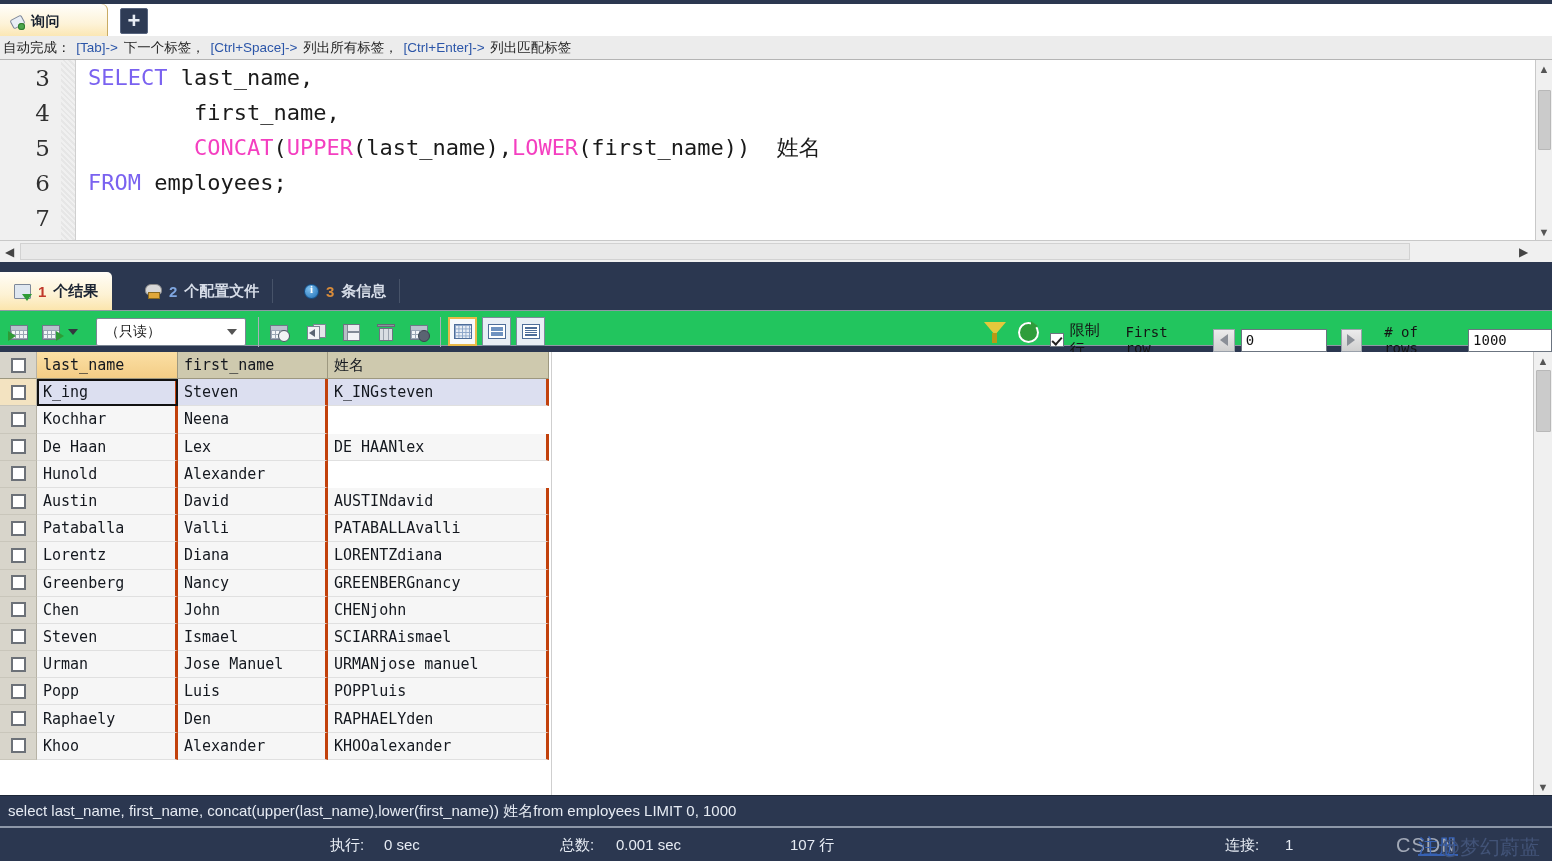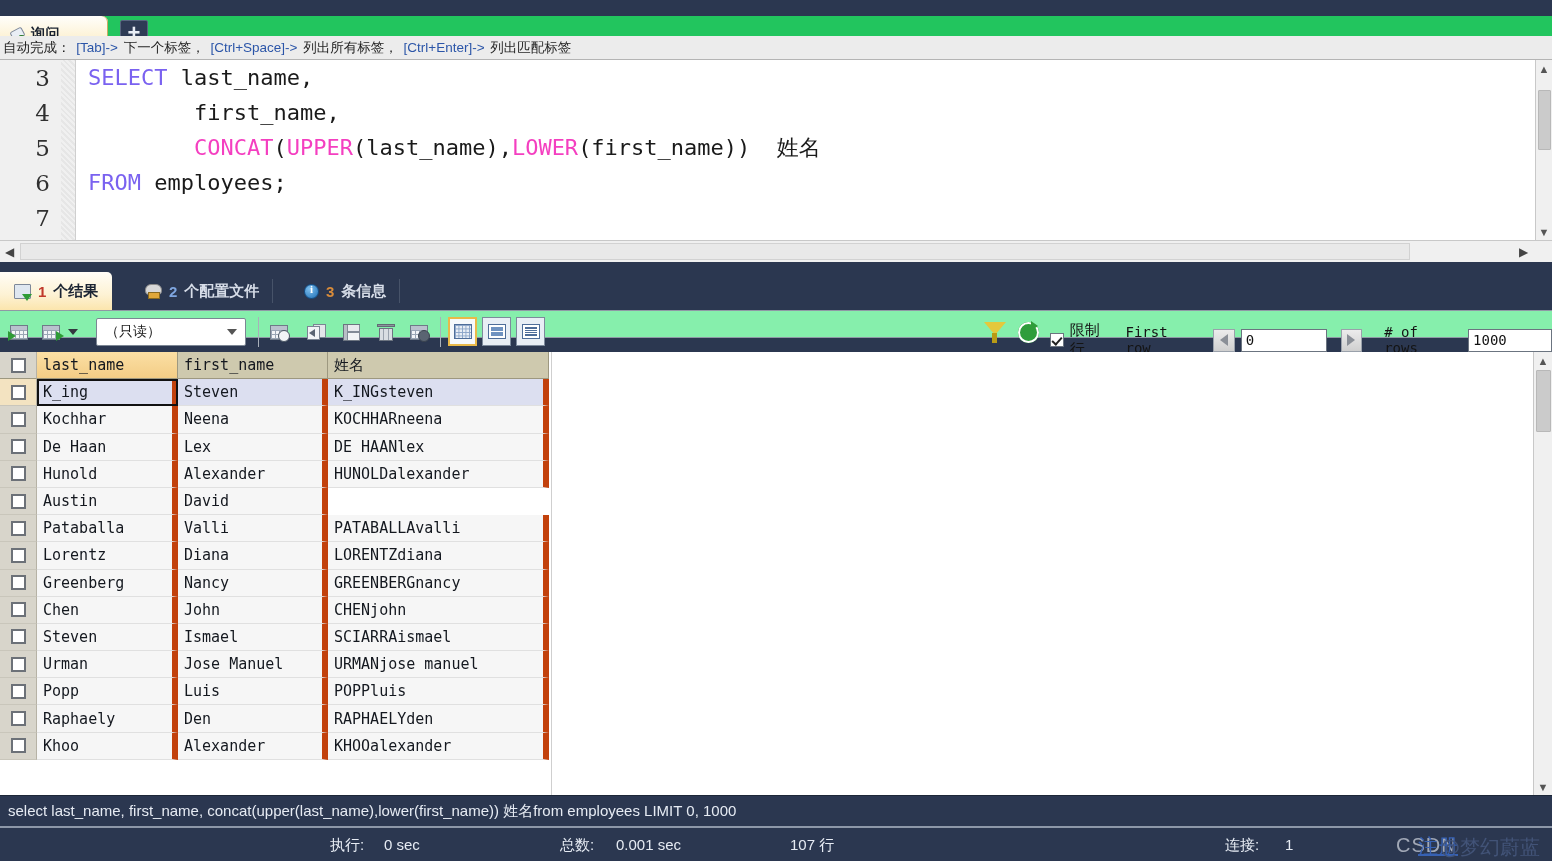--- a/index.html
+++ b/index.html
@@ -7,22 +7,22 @@
   body {
     font-family: "Liberation Sans", sans-serif;
     background:#2b3750;
     font-size:13px;
     -webkit-font-smoothing:antialiased;
   }
   .app { position:relative; width:1552px; height:861px; background:#2b3750; }
 
   
   .tabstrip{
-    position:absolute; left:0; top:16px; width:1552px; height:36px;
-    background:#22c55e;
+    position:absolute; left:0; top:4px; width:1552px; height:36px;
+    background:#ffffff;
   }
   .qtab{
     position:absolute; left:0; top:0; width:108px; height:36px;
     background:linear-gradient(to bottom,#fffefb 0%,#fdf3d8 55%,#fbe3a8 100%);
     border-top-right-radius:6px;
     display:flex; align-items:center; gap:6px; padding-left:10px;
     box-shadow:inset -1px 0 0 #c9ab63;
   }
   .qtab .lbl{ font-weight:bold; font-size:14px; color:#17202e; letter-spacing:.5px;}
   .ic-query{
@@ -161,22 +161,22 @@
     background:radial-gradient(circle at 35% 30%,#7fc0ee,#1f6fb5);
     border:1px solid #14518a; position:relative;
   }
   .ic-info:after{
     content:"i";position:absolute;left:0;right:0;top:-2px;text-align:center;
     color:#fff;font-size:11px;font-weight:bold;font-family:"Liberation Serif",serif;
   }
 
   
   .gridbar{
-    position:absolute; left:0; top:310px; width:1552px; height:28px;
-    background:#86efac; border-top:1px solid #8f98a5; border-bottom:1px solid #8f98a5;
+    position:absolute; left:0; top:310px; width:1552px; height:36px;
+    background:#22c55e; border-top:1px solid #8f98a5; border-bottom:1px solid #8f98a5;
   }
   .tbtn{
     position:absolute; top:8px; width:26px; height:26px;
     display:flex;align-items:center;justify-content:center;
   }
   .sep-v{
     position:absolute; top:6px; width:1px; height:30px; background:#a9b0ba;
   }
   
   .g-ico{
@@ -353,21 +353,21 @@
     width:37px; min-width:37px; background:#d8d5cb;
     border-right:1px solid #b6b2a5; border-bottom:1px solid #c9c6bb;
     display:flex;align-items:center;justify-content:center;
   }
   .ghead .cb-col{ background:#d8d5cb;border-bottom:1px solid #9d9880;}
   .cbx-sm{
     width:15px;height:15px;background:#fff;border:2px solid #6c7178;
   }
   .cellbox{
     display:flex;align-items:center;padding-left:6px;
-    border-right:6px solid #c2410c; border-bottom:1px solid #e0e0e0;
+    border-right:3px solid #c2410c; border-bottom:1px solid #e0e0e0;
     background:#f6f6f6; overflow:hidden; white-space:nowrap;
   }
   .c-last{ width:141px;min-width:141px; }
   .c-first{ width:150px;min-width:150px; }
   .c-cjk{ width:221px;min-width:221px; }
   .grow.sel .cellbox{ background:#dcdff0; }
   .grow.sel .cb-col{ background:#f3e3c1; }
   .grow.sel .c-last{
     outline:2px solid #111; outline-offset:-2px; background:#dcdff0;
   }
@@ -607,48 +607,47 @@
         <div class="cellbox c-first">Steven</div>
         <div class="cellbox c-cjk">K_INGsteven</div>
       </div>
 
       <div class="grow">
         <div class="cb-col">
             <span class="cbx-sm"></span>
           </div>
         <div class="cellbox c-last">Kochhar</div>
         <div class="cellbox c-first">Neena</div>
-        <div class="cellbox c-cjk">KOCHHARneena</div>
       </div>
 
       <div class="grow">
         <div class="cb-col">
             <span class="cbx-sm"></span>
           </div>
         <div class="cellbox c-last">De Haan</div>
         <div class="cellbox c-first">Lex</div>
         <div class="cellbox c-cjk">DE HAANlex</div>
       </div>
 
       <div class="grow">
         <div class="cb-col">
             <span class="cbx-sm"></span>
           </div>
         <div class="cellbox c-last">Hunold</div>
         <div class="cellbox c-first">Alexander</div>
-        <div class="cellbox c-cjk">HUNOLDalexander</div>
       </div>
 
 
       <div class="grow">
         <div class="cb-col">
             <span class="cbx-sm"></span>
           </div>
         <div class="cellbox c-last">Austin</div>
         <div class="cellbox c-first">David</div>
+        <div class="cellbox c-cjk">AUSTINdavid</div>
       </div>
 
       <div class="grow">
         <div class="cb-col">
             <span class="cbx-sm"></span>
           </div>
         <div class="cellbox c-last">Pataballa</div>
         <div class="cellbox c-first">Valli</div>
         <div class="cellbox c-cjk">PATABALLAvalli</div>
       </div>

